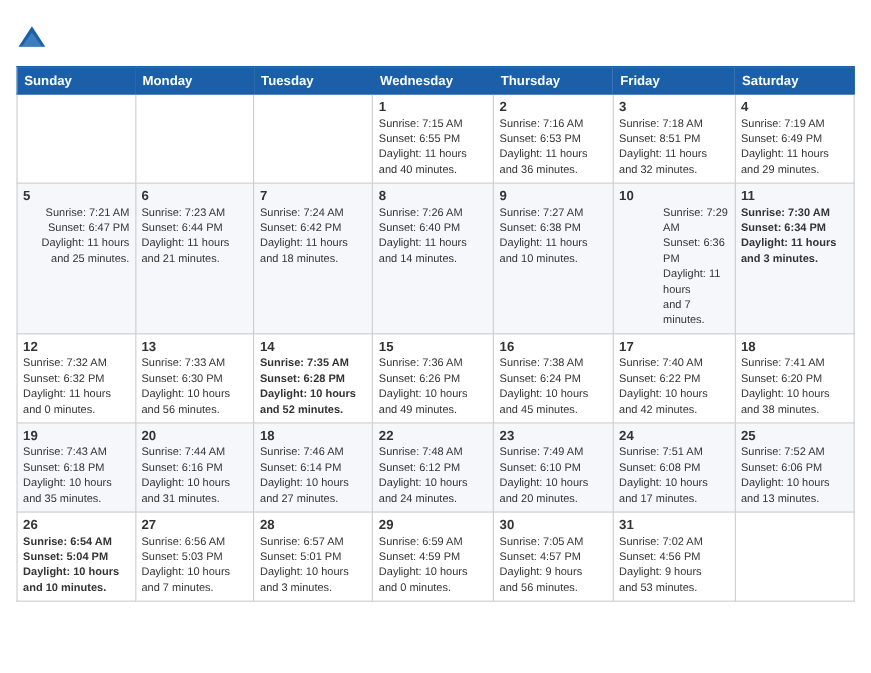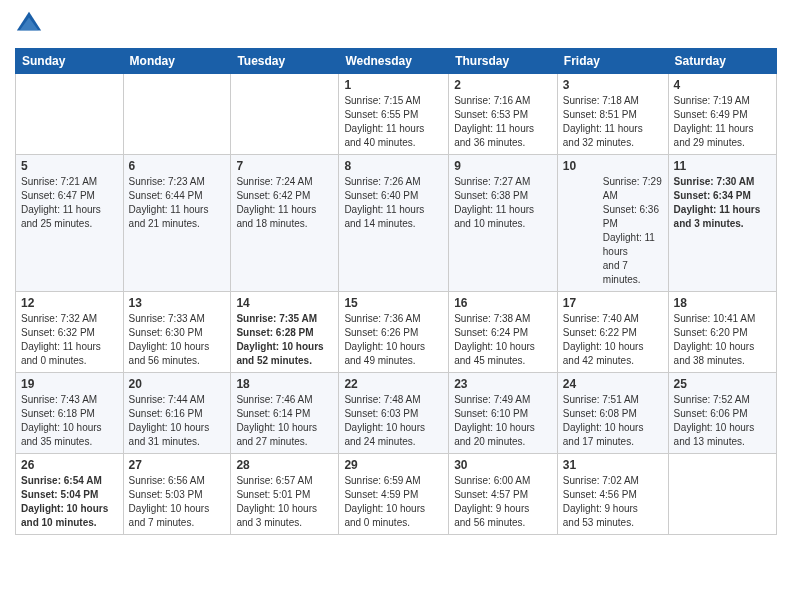--- a/index.html
+++ b/index.html
@@ -4,21 +4,21 @@
   <style>
     * { box-sizing: border-box; margin: 0; padding: 0; }
     body {
       font-family: Arial, sans-serif;
       background: #fff;
       width: 792px;
       min-height: 612px;
     }
     .container {
       width: 792px;
-      padding: 10px 15px;
+      padding: 22px 15px;
     }
     .header {
       display: flex;
       justify-content: space-between;
       align-items: flex-start;
       margin-bottom: 10px;
     }
     .logo {
       display: flex;
       align-items: center;
@@ -152,21 +152,21 @@
             <span class="day-number">4</span>
             <div class="day-info" style="white-space: pre-line;">Sunrise: 7:19 AM
 Sunset: 6:49 PM
 Daylight: 11 hours
 and 29 minutes.</div>
           </td>
         </tr>
         <tr>
           <td>
             <span class="day-number">5</span>
-            <div class="day-info" style="white-space: pre-line;">Sunrise: 7:21 AM
+            <div class="day-info" style="white-space: pre-line; text-align: right;">Sunrise: 7:21 AM
 Sunset: 6:47 PM
 Daylight: 11 hours
 and 25 minutes.</div>
           </td>
           <td>
             <span class="day-number">6</span>
             <div class="day-info" style="white-space: pre-line;">Sunrise: 7:23 AM
 Sunset: 6:44 PM
 Daylight: 11 hours
 and 21 minutes.</div>
@@ -245,21 +245,21 @@
           </td>
           <td>
             <span class="day-number">17</span>
             <div class="day-info" style="white-space: pre-line;">Sunrise: 7:40 AM
 Sunset: 6:22 PM
 Daylight: 10 hours
 and 42 minutes.</div>
           </td>
           <td>
             <span class="day-number">18</span>
-            <div class="day-info" style="white-space: pre-line;">Sunrise: 10:41 AM
+            <div class="day-info" style="white-space: pre-line;">Sunrise: 7:41 AM
 Sunset: 6:20 PM
 Daylight: 10 hours
 and 38 minutes.</div>
           </td>
         </tr>
         <tr>
           <td>
             <span class="day-number">19</span>
             <div class="day-info" style="white-space: pre-line;">Sunrise: 7:43 AM
 Sunset: 6:18 PM
@@ -276,21 +276,21 @@
           <td>
             <span class="day-number">18</span>
             <div class="day-info" style="white-space: pre-line;">Sunrise: 7:46 AM
 Sunset: 6:14 PM
 Daylight: 10 hours
 and 27 minutes.</div>
           </td>
           <td>
             <span class="day-number">22</span>
             <div class="day-info" style="white-space: pre-line;">Sunrise: 7:48 AM
-Sunset: 6:03 PM
+Sunset: 6:12 PM
 Daylight: 10 hours
 and 24 minutes.</div>
           </td>
           <td>
             <span class="day-number">23</span>
             <div class="day-info" style="white-space: pre-line;">Sunrise: 7:49 AM
 Sunset: 6:10 PM
 Daylight: 10 hours
 and 20 minutes.</div>
           </td>
@@ -333,21 +333,21 @@
           </td>
           <td>
             <span class="day-number">29</span>
             <div class="day-info" style="white-space: pre-line;">Sunrise: 6:59 AM
 Sunset: 4:59 PM
 Daylight: 10 hours
 and 0 minutes.</div>
           </td>
           <td>
             <span class="day-number">30</span>
-            <div class="day-info" style="white-space: pre-line;">Sunrise: 6:00 AM
+            <div class="day-info" style="white-space: pre-line;">Sunrise: 7:05 AM
 Sunset: 4:57 PM
 Daylight: 9 hours
 and 56 minutes.</div>
           </td>
           <td>
             <span class="day-number">31</span>
             <div class="day-info" style="white-space: pre-line;">Sunrise: 7:02 AM
 Sunset: 4:56 PM
 Daylight: 9 hours
 and 53 minutes.</div>

